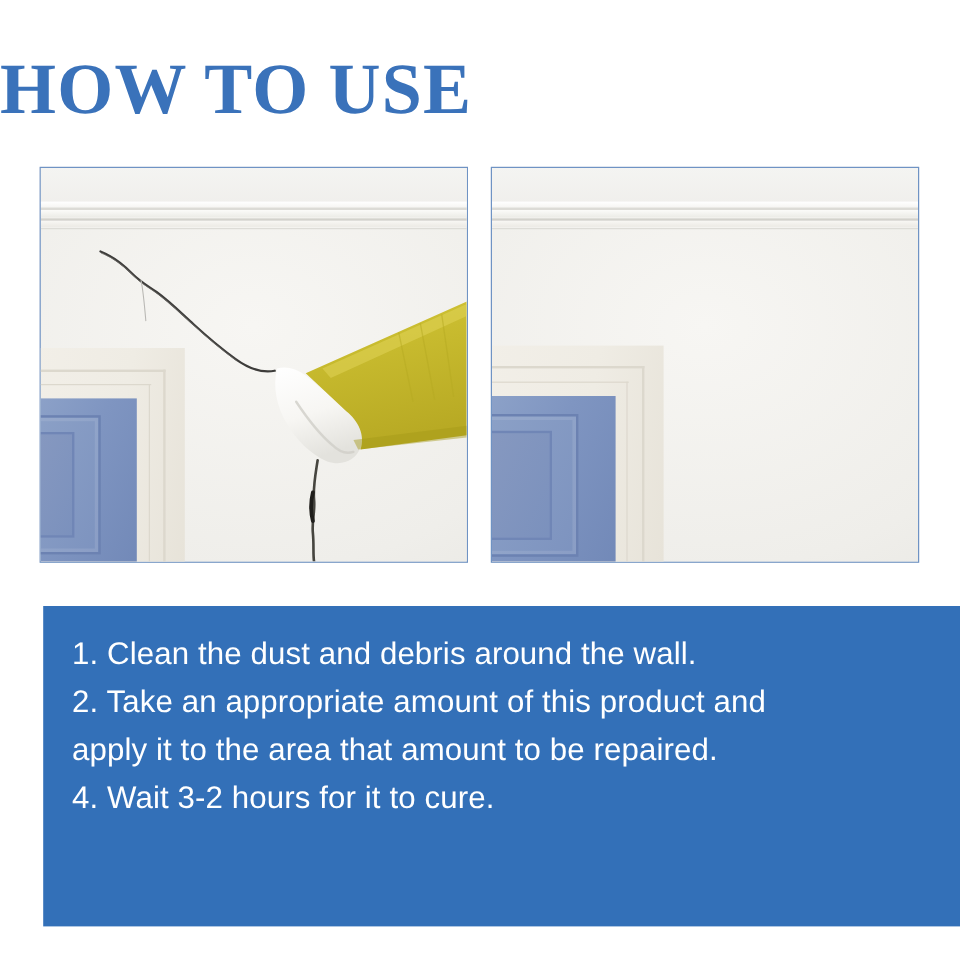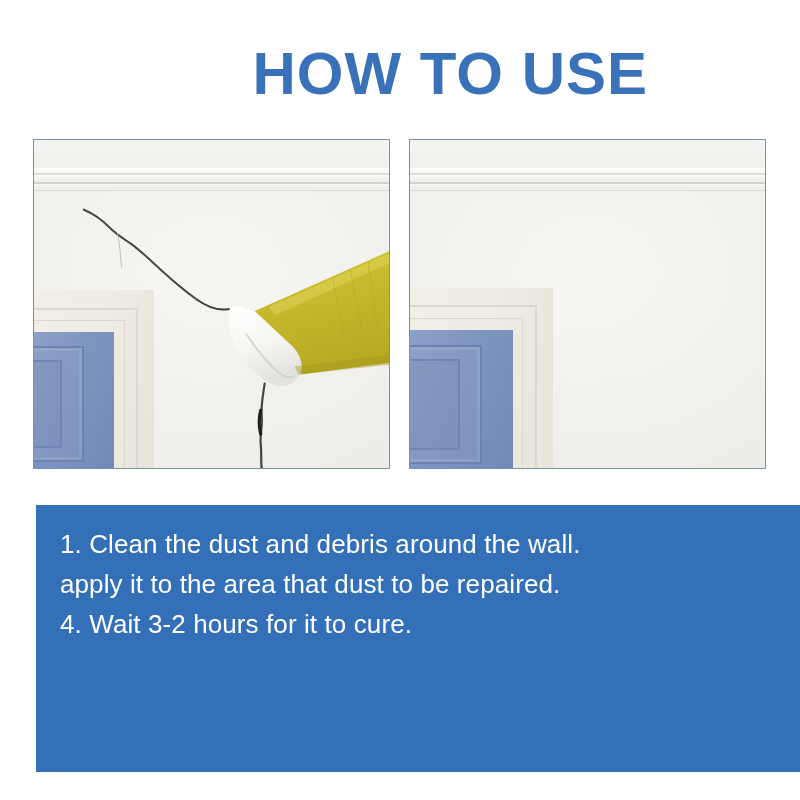--- a/index.html
+++ b/index.html
@@ -14,22 +14,22 @@
     position: relative;
     overflow: hidden;
   }
 
   
   .title {
     position: absolute;
     left: 0;
     top: 40px;
     width: 648px;
-    text-align: right;
-    font-family: Liberation Sans, sans-serif;
+    text-align: left;
+    font-family: Liberation Serif, serif;
     font-weight: bold;
     font-size: 60px;
     letter-spacing: 1px;
     color: #3a72ba;
     line-height: 68px;
     white-space: nowrap;
   }
 
   
   .panels {
@@ -236,15 +236,16 @@
     <div class="casing-inner-line" style="left:112px; top:178px; width:1.2px; height:154px;"></div>
 
     <div class="door" style="left:-12px; top:190px; width:115px; height:142px;"></div>
     <div class="door-panel" style="left:-12px; top:205px; width:80px; height:115px;"></div>
     <div class="door-panel-inner" style="left:-12px; top:219px; width:58px; height:87px;"></div>
   </div>
 </div>
 
 <div class="steps-box">
   <div class="step-line">1. Clean the dust and debris around the wall.</div>
-  <div class="step-line">apply it to the area that dust to be repaired.</div>
+  <div class="step-line">2. Take an appropriate amount of this product and</div>
+  <div class="step-line">apply it to the area that amount to be repaired.</div>
   <div class="step-line">4. Wait 3-2 hours for it to cure.</div>
 </div>
 
 </body></html>

